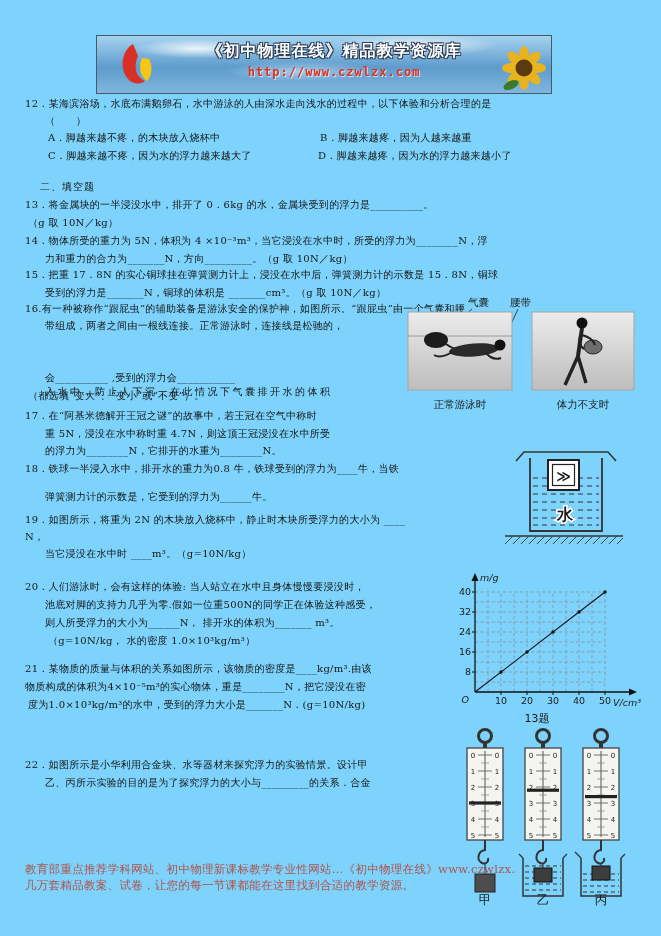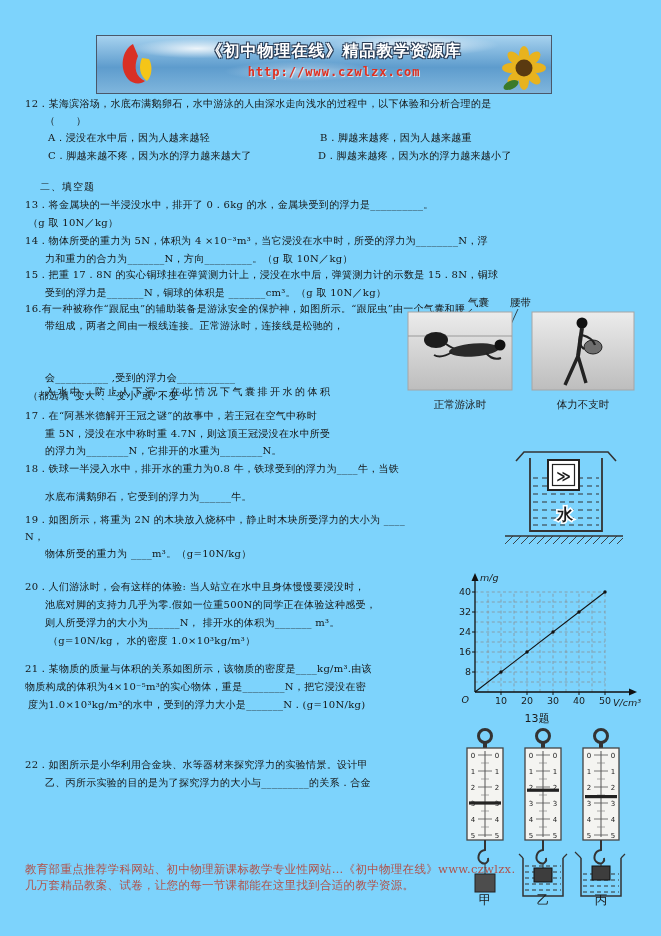--- a/index.html
+++ b/index.html
@@ -53,21 +53,21 @@
         <ellipse cx="23" cy="10" rx="5" ry="9" transform="rotate(270 23 23)"></ellipse>
         <ellipse cx="23" cy="10" rx="5" ry="9" transform="rotate(315 23 23)"></ellipse>
       </g>
       <circle cx="23" cy="23" r="8.5" fill="#5a3a10"></circle>
       <ellipse cx="10" cy="40" rx="8" ry="4" fill="#3a7a2a" transform="rotate(-25 10 40)"></ellipse>
     </svg>
   </div>
 
   <div class="ln" style="left:25px;top:96px">12．某海滨浴场，水底布满鹅卵石，水中游泳的人由深水走向浅水的过程中，以下体验和分析合理的是</div>
   <div class="ln" style="left:45px;top:113px">（　　）</div>
-  <div class="ln" style="left:48px;top:130px">A．浸没在水中后，因为人越来越轻</div>
+  <div class="ln" style="left:48px;top:130px">A．脚越来越不疼，的木块放入烧杯中</div>
   <div class="ln" style="left:320px;top:130px">B．脚越来越疼，因为人越来越重</div>
   <div class="ln" style="left:48px;top:148px">C．脚越来越不疼，因为水的浮力越来越大了</div>
   <div class="ln" style="left:318px;top:148px">D．脚越来越疼，因为水的浮力越来越小了</div>
 
   <div class="ln sec" style="left:40px;top:179px">二、填空题</div>
 
   <div class="ln" style="left:25px;top:197px">13．将金属块的一半浸没水中，排开了 0．6kg 的水，金属块受到的浮力是__________。</div>
   <div class="ln" style="left:28px;top:215px">（g 取 10N／kg）</div>
 
   <div class="ln" style="left:25px;top:233px">14．物体所受的重力为 5N，体积为 4 ×10⁻³m³，当它浸没在水中时，所受的浮力为________N，浮</div>
@@ -108,37 +108,37 @@
     <path d="M176,41 q11,3 13,10 M174,42 q-2,9 4,13" stroke="#222" stroke-width="2.2" fill="none"></path>
     <path d="M172,62 L159,91 M172,62 L180,89" stroke="#222" stroke-width="3.4" fill="none"></path>
     <text class="cap" x="177" y="114" text-anchor="middle">体力不支时</text>
   </svg>
 
   <div class="ln" style="left:25px;top:408px">17．在“阿基米德解开王冠之谜”的故事中，若王冠在空气中称时</div>
   <div class="ln" style="left:45px;top:426px">重 5N，浸没在水中称时重 4.7N，则这顶王冠浸没在水中所受</div>
   <div class="ln" style="left:45px;top:443px">的浮力为________N，它排开的水重为________N。</div>
 
   <div class="ln" style="left:25px;top:461px">18．铁球一半浸入水中，排开水的重力为0.8 牛，铁球受到的浮力为____牛，当铁</div>
-  <div class="ln" style="left:45px;top:489px">水底布满鹅卵石，它受到的浮力为______牛。</div>
+  <div class="ln" style="left:45px;top:489px">弹簧测力计的示数是，它受到的浮力为______牛。</div>
 
   <svg class="fig" style="left:503px;top:444px" width="122" height="102" viewBox="0 0 122 102">
     <path d="M13,17 L21,8 L105,8 L113,17" fill="none" stroke="#333" stroke-width="1.6"></path>
     <path d="M27,14 V87 H99 V14" fill="none" stroke="#333" stroke-width="1.8"></path>
     <path d="M30,34 H96 M30,42 H96 M30,50 H96 M30,58 H96 M30,66 H96 M30,74 H96 M30,81 H96" stroke="#333" stroke-width="1.2" stroke-dasharray="5,4" fill="none"></path>
     <rect x="45" y="16" width="31" height="30" fill="#ffffff" stroke="#222" stroke-width="2"></rect>
     <rect x="49.5" y="20.5" width="22" height="21" fill="none" stroke="#222" stroke-width="1.2"></rect>
     <text x="60.5" y="37" text-anchor="middle" font-size="14" font-weight="bold">≫</text>
     <text x="62" y="76" text-anchor="middle" font-size="16" font-weight="bold" stroke="#fff" stroke-width="3" paint-order="stroke">水</text>
     <line x1="2" y1="92" x2="120" y2="92" stroke="#333" stroke-width="1.6"></line>
     <path d="M2,100 L10,92 M10,100 L18,92 M18,100 L26,92 M26,100 L34,92 M34,100 L42,92 M42,100 L50,92 M50,100 L58,92 M58,100 L66,92 M66,100 L74,92 M74,100 L82,92 M82,100 L90,92 M90,100 L98,92 M98,100 L106,92 M106,100 L114,92 M114,100 L120,94" stroke="#333" stroke-width="0.9" fill="none"></path>
   </svg>
 
   <div class="ln" style="left:25px;top:512px">19．如图所示，将重为 2N 的木块放入烧杯中，静止时木块所受浮力的大小为 ____</div>
   <div class="ln" style="left:25px;top:529px">N，</div>
-  <div class="ln" style="left:45px;top:546px">物体所受的重力为 ____m³。（g=10N/kg）</div>
+  <div class="ln" style="left:45px;top:546px">当它浸没在水中时 ____m³。（g=10N/kg）</div>
 
   <div class="ln" style="left:25px;top:579px">20．人们游泳时，会有这样的体验: 当人站立在水中且身体慢慢要浸没时，</div>
   <div class="ln" style="left:45px;top:597px">池底对脚的支持力几乎为零.假如一位重500N的同学正在体验这种感受，</div>
   <div class="ln" style="left:45px;top:615px">则人所受浮力的大小为______N， 排开水的体积为_______ m³。</div>
   <div class="ln" style="left:48px;top:633px">（g=10N/kg， 水的密度 1.0×10³kg/m³）</div>
 
   <svg class="fig" style="left:445px;top:567px" width="210" height="160" viewBox="0 0 210 160">
     <path d="M43,125 V25 M56,125 V25 M69,125 V25 M82,125 V25 M95,125 V25 M108,125 V25 M121,125 V25 M134,125 V25 M147,125 V25 M160,125 V25 M30,115 H160 M30,105 H160 M30,95 H160 M30,85 H160 M30,75 H160 M30,65 H160 M30,55 H160 M30,45 H160 M30,35 H160 M30,25 H160" stroke="#8a8a8a" stroke-width="0.7" stroke-dasharray="3,2.6" fill="none"></path>
     <path d="M30,125 H184 M30,125 V12" stroke="#111" stroke-width="1.3" fill="none"></path>
     <polygon points="184,121.5 192,125 184,128.5" fill="#111"></polygon>

